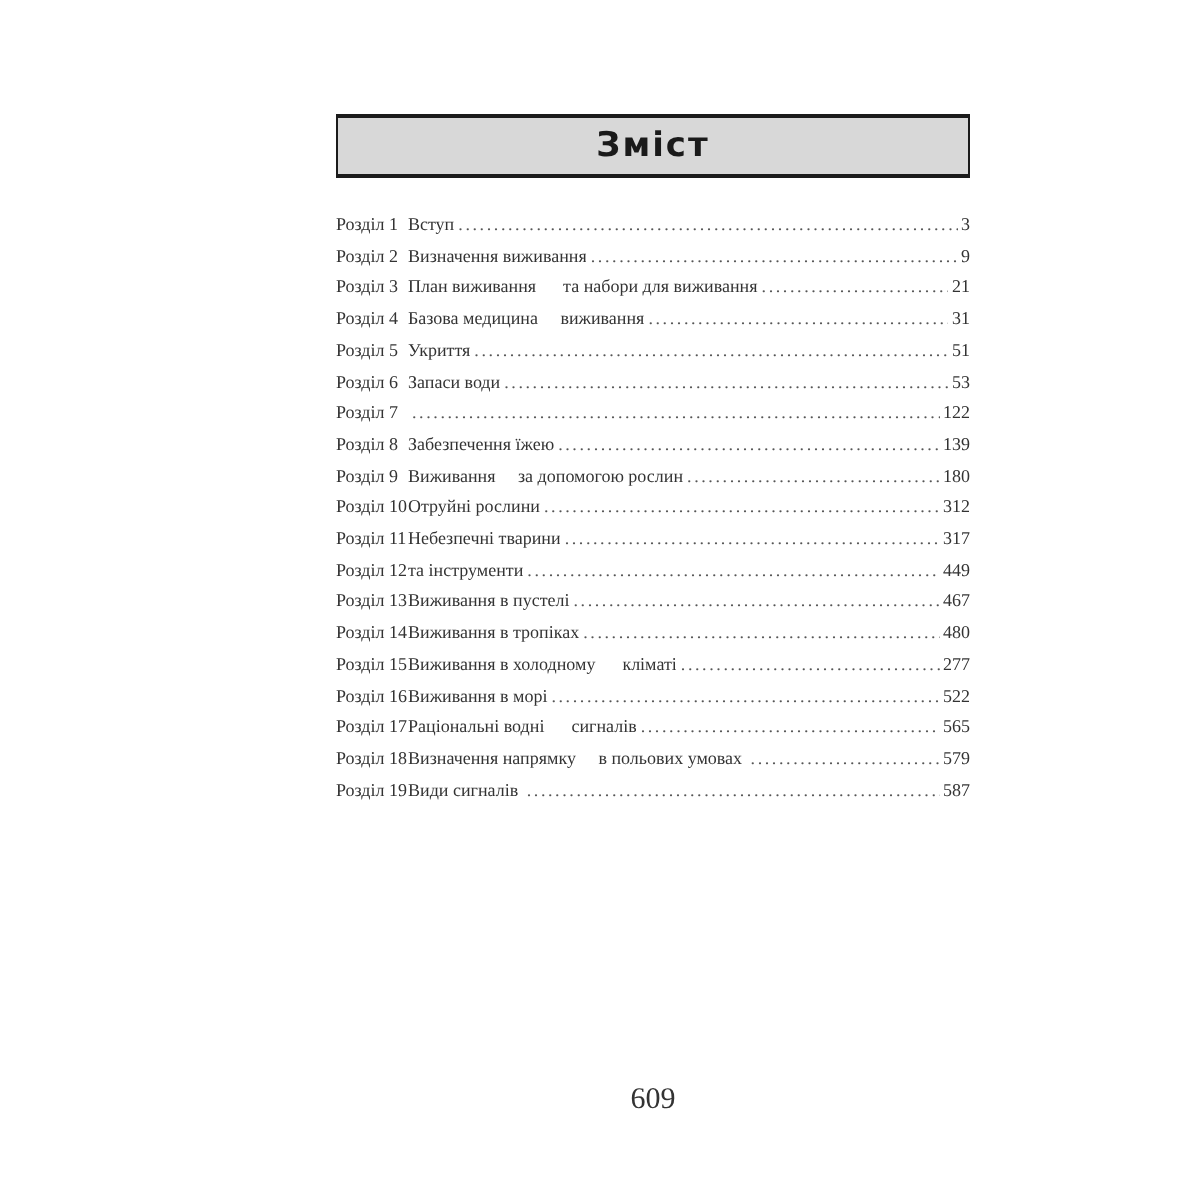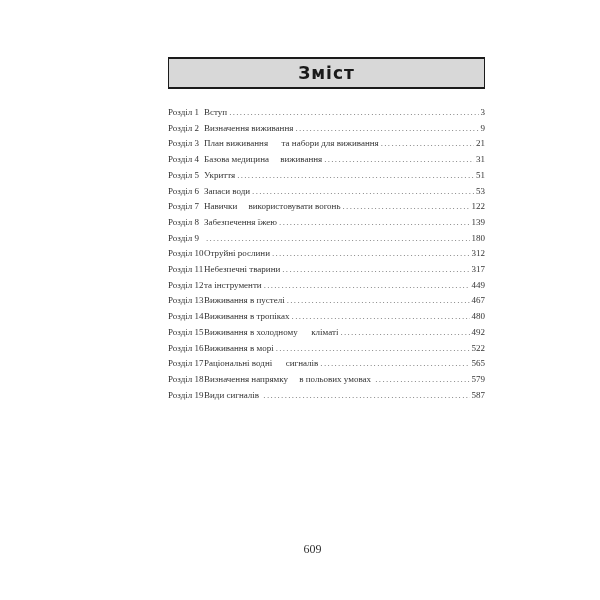--- a/index.html
+++ b/index.html
@@ -63,25 +63,25 @@
     flex: 1;
     overflow: hidden;
     white-space: nowrap;
     letter-spacing: 1.3px;
     color: var(--leader, #555555);
     margin: 0 2px 0 2px;
   }
   .pnum { flex: none; white-space: pre; }
   .footer {
     position: absolute;
-    left: 129px;
+    left: 143px;
     top: 542px;
     width: 317px;
     text-align: center;
-    font-size: 12px;
+    font-size: 15px;
     color: var(--text, #333333);
   }
 </style>
 </head>
 <body>
 
 <div class="page" style="--page-bg: #ffffff; --header-bg: #d8d8d8; --header-border: #1b1b1b; --ink: #1a1a1a; --text: #333333; --leader: #555555;">
 
   <div class="header-box">
     <span class="header-title">Зміст</span>
@@ -145,40 +145,40 @@
             <span class="title">Запаси води</span>
             <span class="leader">........................................................................................................................................................................................................</span>
             <span class="pnum">53</span>
           </div>
         </div>
       </div>
       <div class="toc-row">
         <span class="chap">Розділ 7</span>
         <div class="entry-lines">
           <div class="entry-line">
-            <span class="title">Навички     використовувати вогонь</span>
             <span class="leader">........................................................................................................................................................................................................</span>
             <span class="pnum">122</span>
           </div>
         </div>
       </div>
       <div class="toc-row">
         <span class="chap">Розділ 8</span>
         <div class="entry-lines">
           <div class="entry-line">
             <span class="title">Забезпечення їжею</span>
             <span class="leader">........................................................................................................................................................................................................</span>
             <span class="pnum">139</span>
           </div>
         </div>
       </div>
       <div class="toc-row">
         <span class="chap">Розділ 9</span>
         <div class="entry-lines">
           <div class="entry-line">
+            <span class="title">Виживання     за допомогою рослин</span>
             <span class="leader">........................................................................................................................................................................................................</span>
             <span class="pnum">180</span>
           </div>
         </div>
       </div>
       <div class="toc-row">
         <span class="chap">Розділ 10</span>
         <div class="entry-lines">
           <div class="entry-line">
             <span class="title">Отруйні рослини</span>
@@ -226,21 +226,21 @@
             <span class="pnum">480</span>
           </div>
         </div>
       </div>
       <div class="toc-row">
         <span class="chap">Розділ 15</span>
         <div class="entry-lines">
           <div class="entry-line">
             <span class="title">Виживання в холодному      кліматі</span>
             <span class="leader">........................................................................................................................................................................................................</span>
-            <span class="pnum">492</span>
+            <span class="pnum">277</span>
           </div>
         </div>
       </div>
       <div class="toc-row">
         <span class="chap">Розділ 16</span>
         <div class="entry-lines">
           <div class="entry-line">
             <span class="title">Виживання в морі</span>
             <span class="leader">........................................................................................................................................................................................................</span>
             <span class="pnum">522</span>

